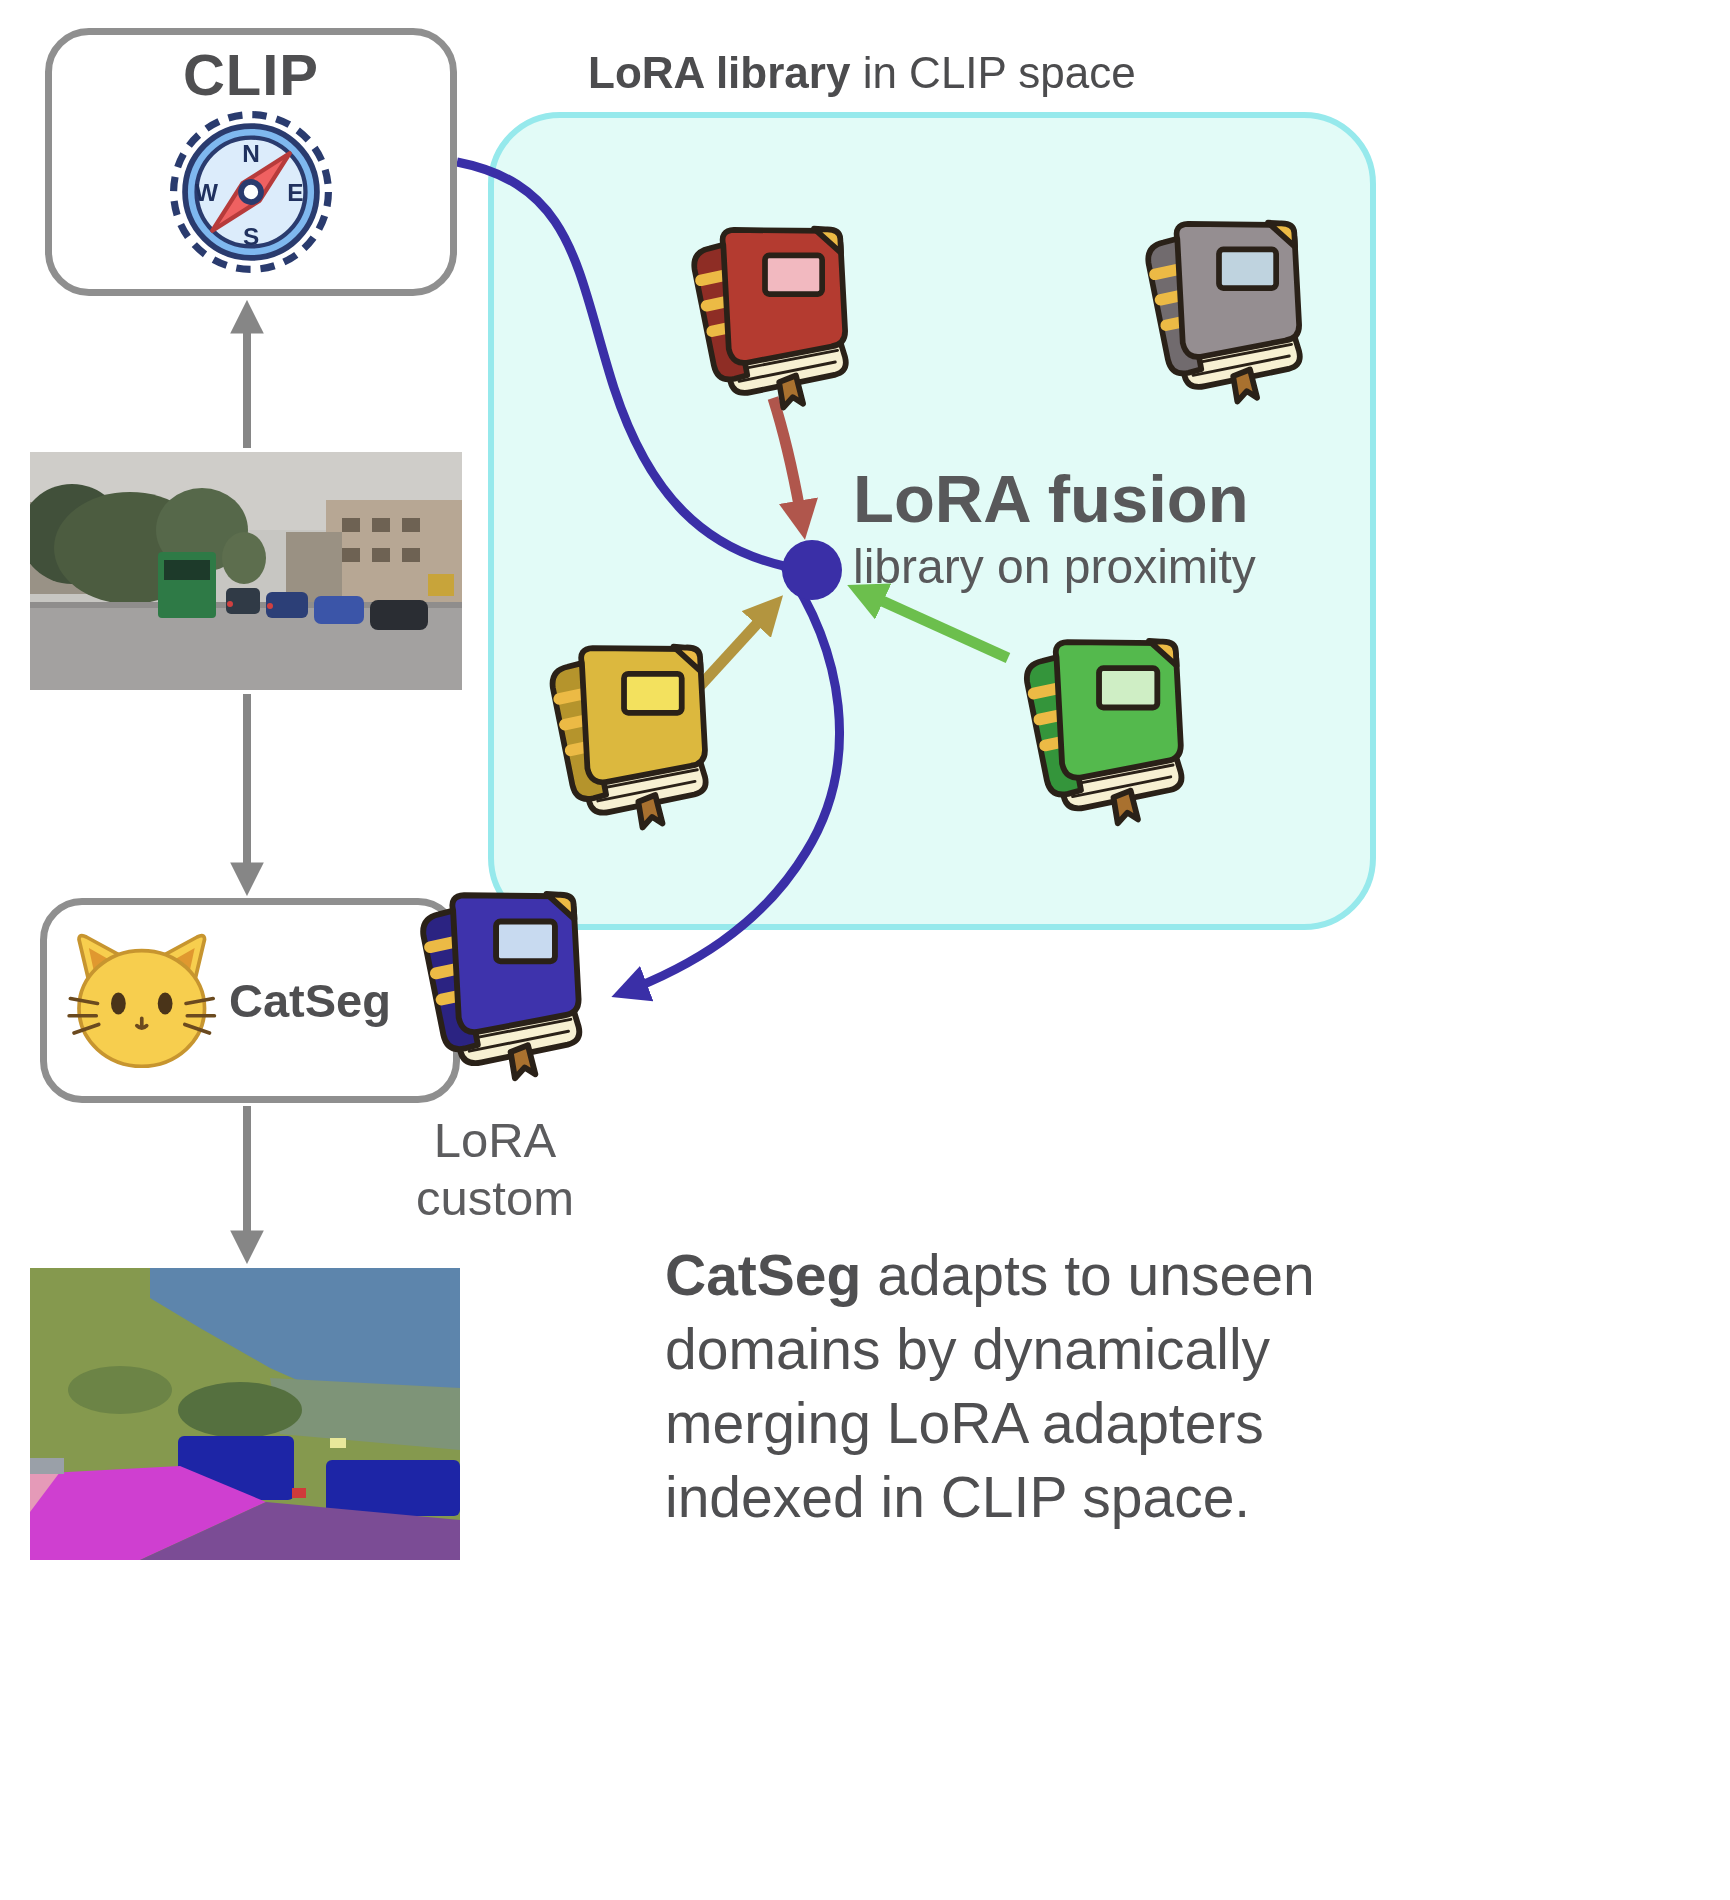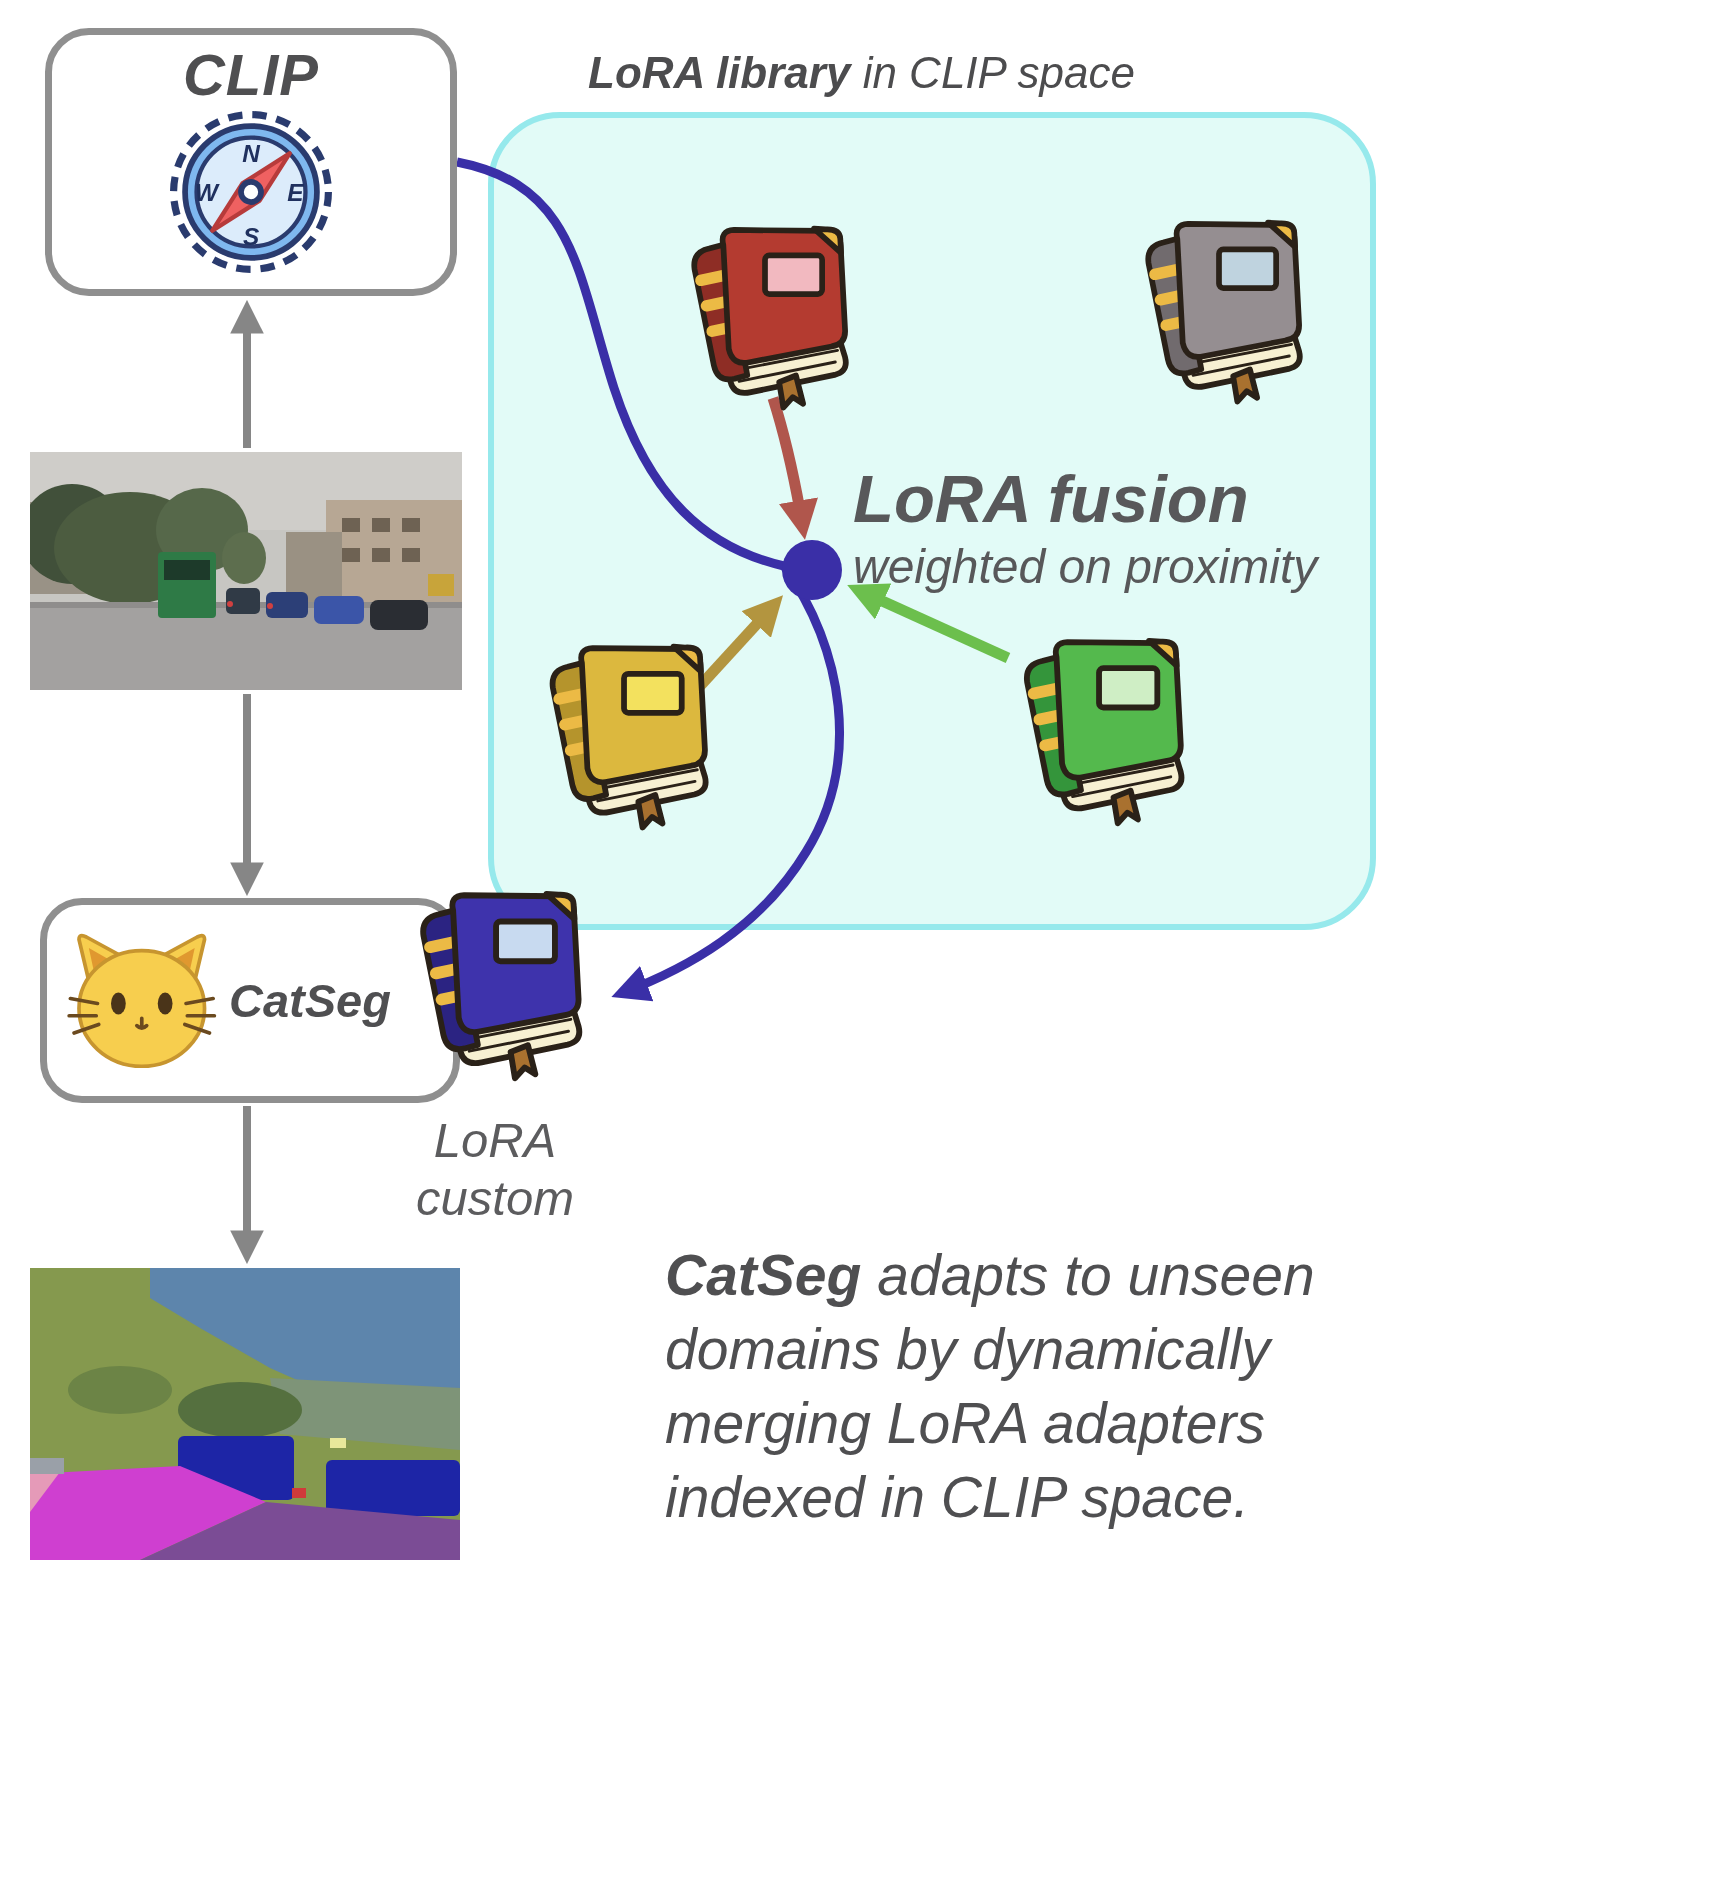--- a/index.html
+++ b/index.html
@@ -1,17 +1,17 @@
 <!DOCTYPE html>
 <html style="--library-fill: #e2fbf7; --library-border: #96e9ec; --fusion-blue: #3a2fa7; --arrow-red: #b0564c; --arrow-gold: #b3953f; --arrow-green: #6cbf4d; --arrow-gray: #868686; --box-border: #8f8f8f; --text-dark: #4f4f51; --text-mid: #58585a;"><head>
 <meta charset="utf-8">
 <style>
   * { margin:0; padding:0; box-sizing:border-box; }
   body { background:#ffffff; font-family:"Liberation Sans","DejaVu Sans",sans-serif; }
-  .canvas { position:relative; width:1730px; height:1900px; background:#fff; overflow:hidden;font-style:italic; }
+  .canvas { position:relative; width:1730px; height:1900px; background:#fff; overflow:hidden; }
 
   .abs { position:absolute; }
 
   
   .library-box {
     left:488px; top:112px; width:888px; height:818px;
     background:var(--library-fill,#e2fbf7);
     border:6px solid var(--library-border,#96e9ec);
     border-radius:72px; z-index:1;
   }
@@ -154,21 +154,21 @@
     </div>
   <div class="abs book book-green" style="--cover: #54b94d; --spine: #34953b; --label: #cfeec5;">
       <svg viewBox="0 0 150 140">
         <use href="#book-icon"></use>
       </svg>
     </div>
 
   <div class="abs fusion-dot"></div>
   <div class="abs fusion-text">
     <div class="fusion-title">LoRA fusion</div>
-    <div class="fusion-sub">weighted on proximity</div>
+    <div class="fusion-sub">library on proximity</div>
   </div>
 
   <div class="abs photo">
     <svg viewBox="0 0 432 238" preserveAspectRatio="none">
       <rect width="432" height="238" fill="#c7c6c2"></rect>
       <rect width="432" height="78" fill="#cfcdc9"></rect>
       <rect x="0" y="50" width="112" height="92" fill="#999286"></rect>
       <rect x="10" y="62" width="16" height="12" fill="#7b756c"></rect>
       <rect x="36" y="62" width="16" height="12" fill="#7b756c"></rect>
       <rect x="10" y="86" width="16" height="12" fill="#7b756c"></rect>

